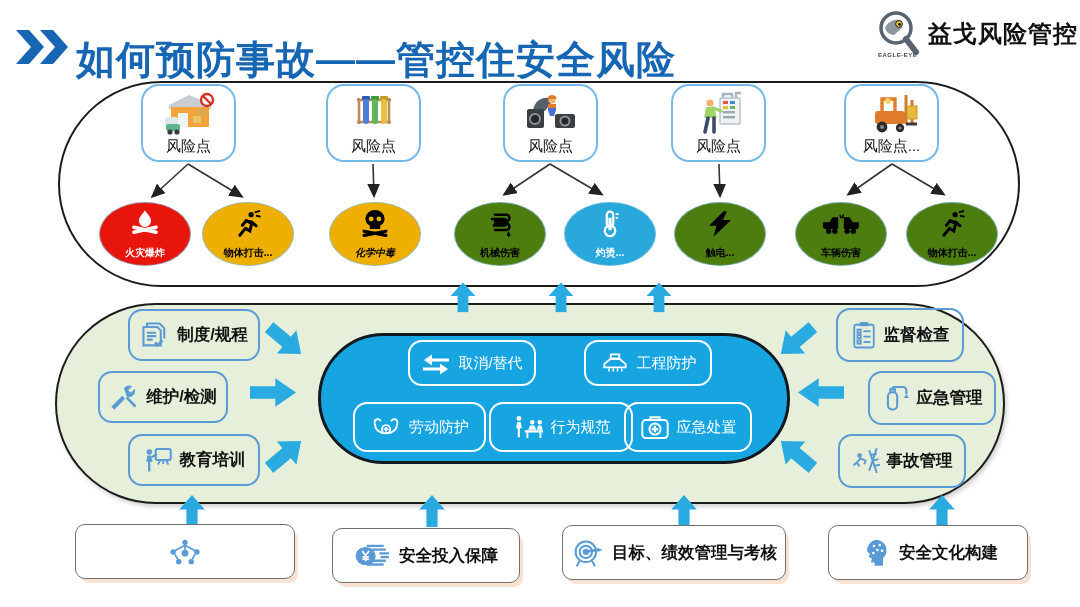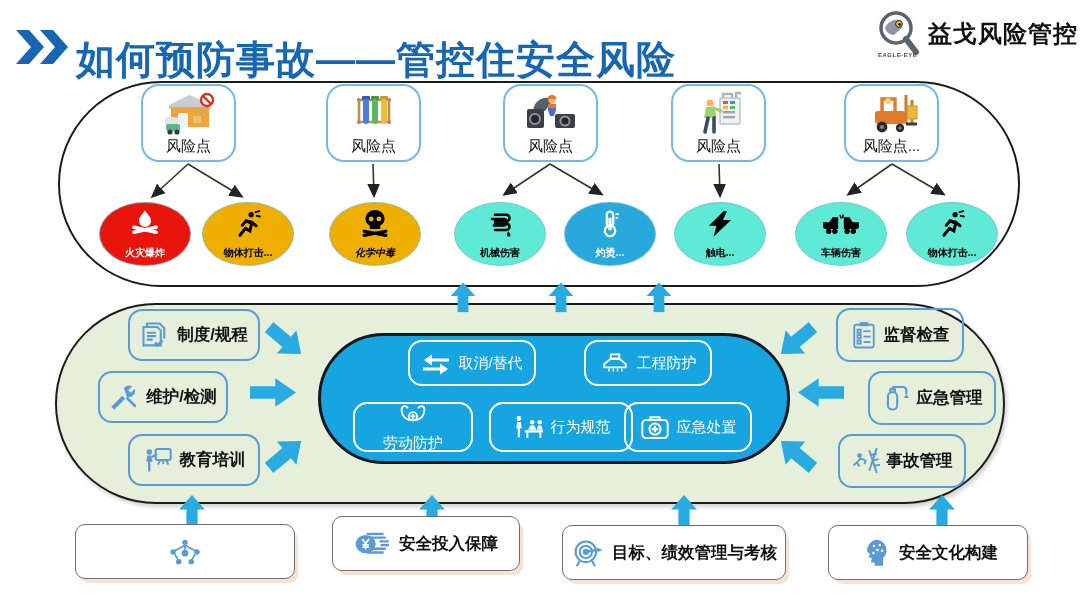--- a/index.html
+++ b/index.html
@@ -44,21 +44,21 @@
   .hz{
     width:92px;height:64px;border-radius:50%;z-index:3;box-sizing:border-box;
     border:1.5px solid rgba(130,190,215,.75);
     display:flex;flex-direction:column;align-items:center;justify-content:flex-end;
     padding-bottom:5px;
   }
   .hz .hic{position:absolute;top:5px;left:0;right:0;height:32px;display:flex;align-items:center;justify-content:center;}
   .hz-label{font-size:10px;font-weight:600;white-space:nowrap;}
   .hz.red{background:#e8150c;} .hz.red .hz-label{color:#fff;} .hz.red svg{color:#fff;}
   .hz.orange{background:#efaf00;} .hz.orange .hz-label{color:#000;} .hz.orange svg{color:#000;}
-  .hz.yellow{background:#5eead4;} .hz.yellow .hz-label{color:#000;} .hz.yellow svg{color:#000;}
+  .hz.yellow{background:#4d7c0f;} .hz.yellow .hz-label{color:#000;} .hz.yellow svg{color:#000;}
   .hz.blue{background:#29a8dc;} .hz.blue .hz-label{color:#fff;} .hz.blue svg{color:#fff;}
   
   .ctl{
     border:2px solid #5b9bd5;border-radius:14px;box-sizing:border-box;z-index:3;
     display:flex;align-items:center;justify-content:center;gap:7px;padding:0 6px;
   }
   .ctl-label{font-size:16.5px;font-weight:600;color:#111;white-space:nowrap;}
   .ctl svg{color:#5b9bd5;flex:none;}
   
   .cbx{
@@ -391,21 +391,21 @@
 
 <div class="abs cbx" style="left:572px;top:340px;width:128px;height:46px;margin-left:12px;">
   <svg width="30" height="24" viewBox="0 0 28 20" fill="none" stroke="currentColor" stroke-width="1.7">
     <path d="M10 2h8v4h-8z"></path>
     <path d="M4 11l6-5h8l6 5v3H4z"></path>
     <path d="M8 18c.8-1 .8-2 0-3M12 18c.8-1 .8-2 0-3M16 18c.8-1 .8-2 0-3M20 18c.8-1 .8-2 0-3" stroke-width="1.4"></path>
   </svg>
   <span class="cbx-label">工程防护</span>
 </div>
 
-<div class="abs cbx" style="left:353px;top:402px;width:120px;height:50px;flex-direction:column;">
+<div class="abs cbx" style="left:353px;top:402px;width:133px;height:50px;">
   <svg width="32" height="26" viewBox="0 0 28 22" fill="none" stroke="currentColor" stroke-width="1.6">
     <path d="M4.5 9.5a9.5 7 0 0 0 19 0"></path>
     <path d="M4.5 9.5C2.5 4 8 2.5 9.5 6M23.5 9.5c2-5.5-3.5-7-5-3.5"></path>
     <circle cx="14" cy="13" r="3.6"></circle>
     <path d="M14 11v4M12 13h4" stroke-width="1.8"></path>
   </svg>
   <span class="cbx-label">劳动防护</span>
 </div>
 
 <div class="abs cbx" style="left:489px;top:402px;width:144px;height:50px;">
@@ -454,21 +454,21 @@
     <circle cx="15" cy="3.5" r="2.4"></circle>
       <circle cx="4.5" cy="12" r="2.4"></circle>
       <circle cx="25.5" cy="12" r="2.4"></circle>
     <circle cx="9.5" cy="20.5" r="2.4"></circle>
       <circle cx="20.5" cy="20.5" r="2.4"></circle>
     <path d="M15 6 6 11M15 6l9 5M6 14l3 5M24 14l-3 5M15 6v4" stroke="currentColor" stroke-width="1.5" fill="none"></path>
     <circle cx="15" cy="13" r="3"></circle>
   </svg>
 </div>
 
-<div class="abs fbx" style="left:332px;top:516px;width:188px;height:55px;">
+<div class="abs fbx" style="left:332px;top:528px;width:188px;height:55px;">
   <svg width="36" height="26" viewBox="0 0 34 22" fill="currentColor">
     <path d="M12 1.5h16M13 5h17M24 8.5h9M25 12h8M13 15.5h17M12 19h16" stroke="currentColor" stroke-width="2.2" fill="none"></path>
     <ellipse cx="11" cy="11" rx="9.5" ry="8.6"></ellipse>
     <path d="M7.8 6.2l3.2 4.3 3.2-4.3M11 10.5v5.5M8 11.8h6M8 14h6" stroke="#fff" stroke-width="1.6" fill="none"></path>
   </svg>
   <span class="fbx-label">安全投入保障</span>
 </div>
 
 <div class="abs fbx" style="left:562px;top:525px;width:224px;height:55px;">
   <svg width="32" height="30" viewBox="0 0 28 26" fill="none" stroke="currentColor" stroke-width="1.8">

